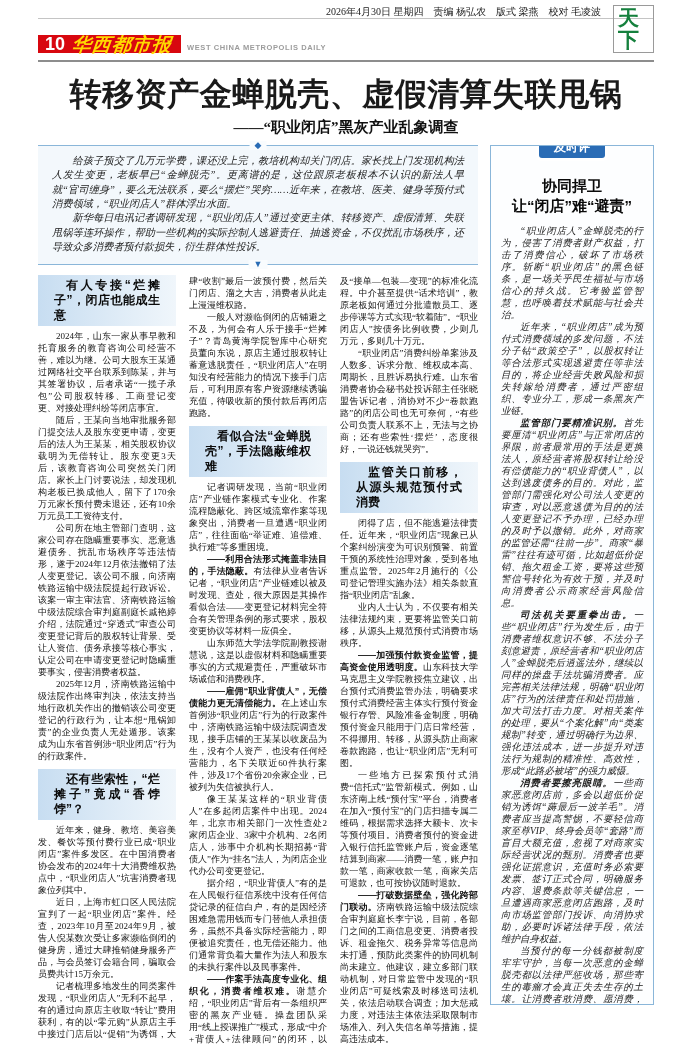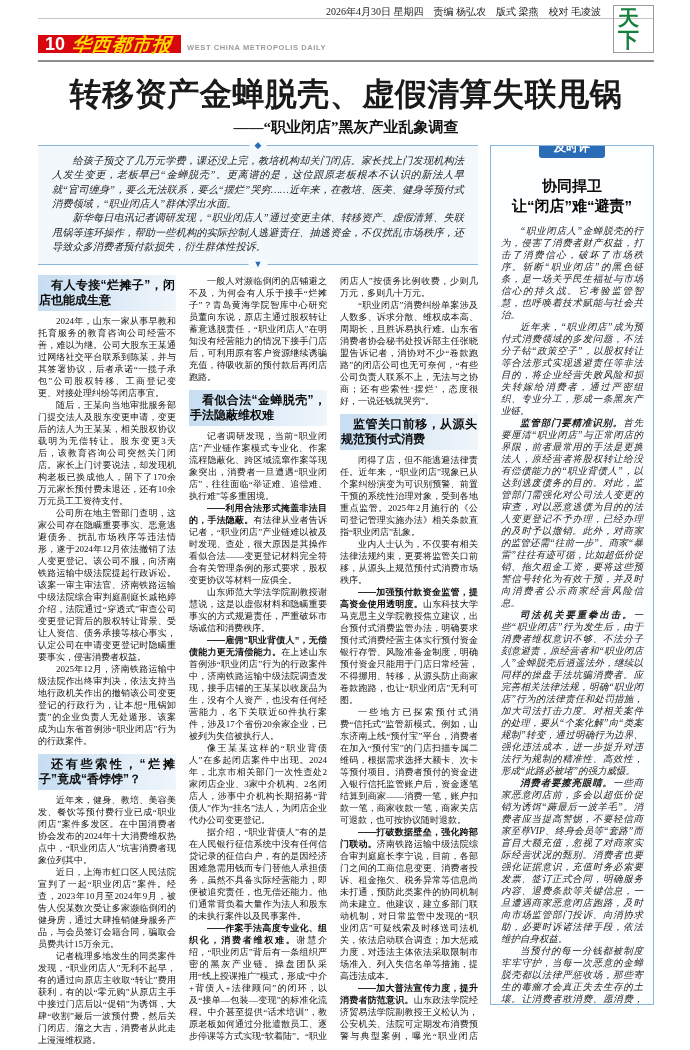--- a/index.html
+++ b/index.html
@@ -40,21 +40,21 @@
   .lede-marker{position:absolute;left:50%;transform:translateX(-50%);color:#2a6cb5;background:#f9fcfe;
                padding:0 5px;font-size:9px;line-height:1;font-style:normal;}
   .lede-marker.top{top:-5px;}
   .lede-marker.bottom{bottom:-5px;}
 
   
   .article{height:772px;margin-top:10px;column-count:3;column-gap:13px;
            font-size:9px;line-height:12px;text-align:justify;overflow:hidden;color:#141414;}
   .article p{margin:0;text-indent:2em;}
   .sec-title{font:bold 12px/15px "Liberation Sans",sans-serif;color:#0a0a0a;
-             background:linear-gradient(90deg,#c7ddf1,#f0f6fb);padding:3px 1px;margin:7px 0 4px;
+             background:linear-gradient(90deg,#c7ddf1,#f0f6fb);padding:3px 16px;margin:7px 0 4px;
              text-indent:1em;break-inside:avoid;}
   .sec-title.first{margin-top:0;}
   .lead{font-family:"Liberation Sans",sans-serif;font-weight:bold;}
 
   
   .aside{flex:0 0 164px;width:164px;box-sizing:border-box;border:1px solid #8ab6d9;background:#fdfeff;
          position:relative;height:860px;padding:20px 10px 8px;overflow:hidden;}
   .aside-label{position:absolute;top:0;left:50%;transform:translate(-50%,-45%);
                background:#2a6cb5;color:#fff;font:bold 12px/1 "Liberation Sans",sans-serif;
                padding:5px 15px;border-radius:3px;box-shadow:0 0 0 3px #fff;white-space:nowrap;}

